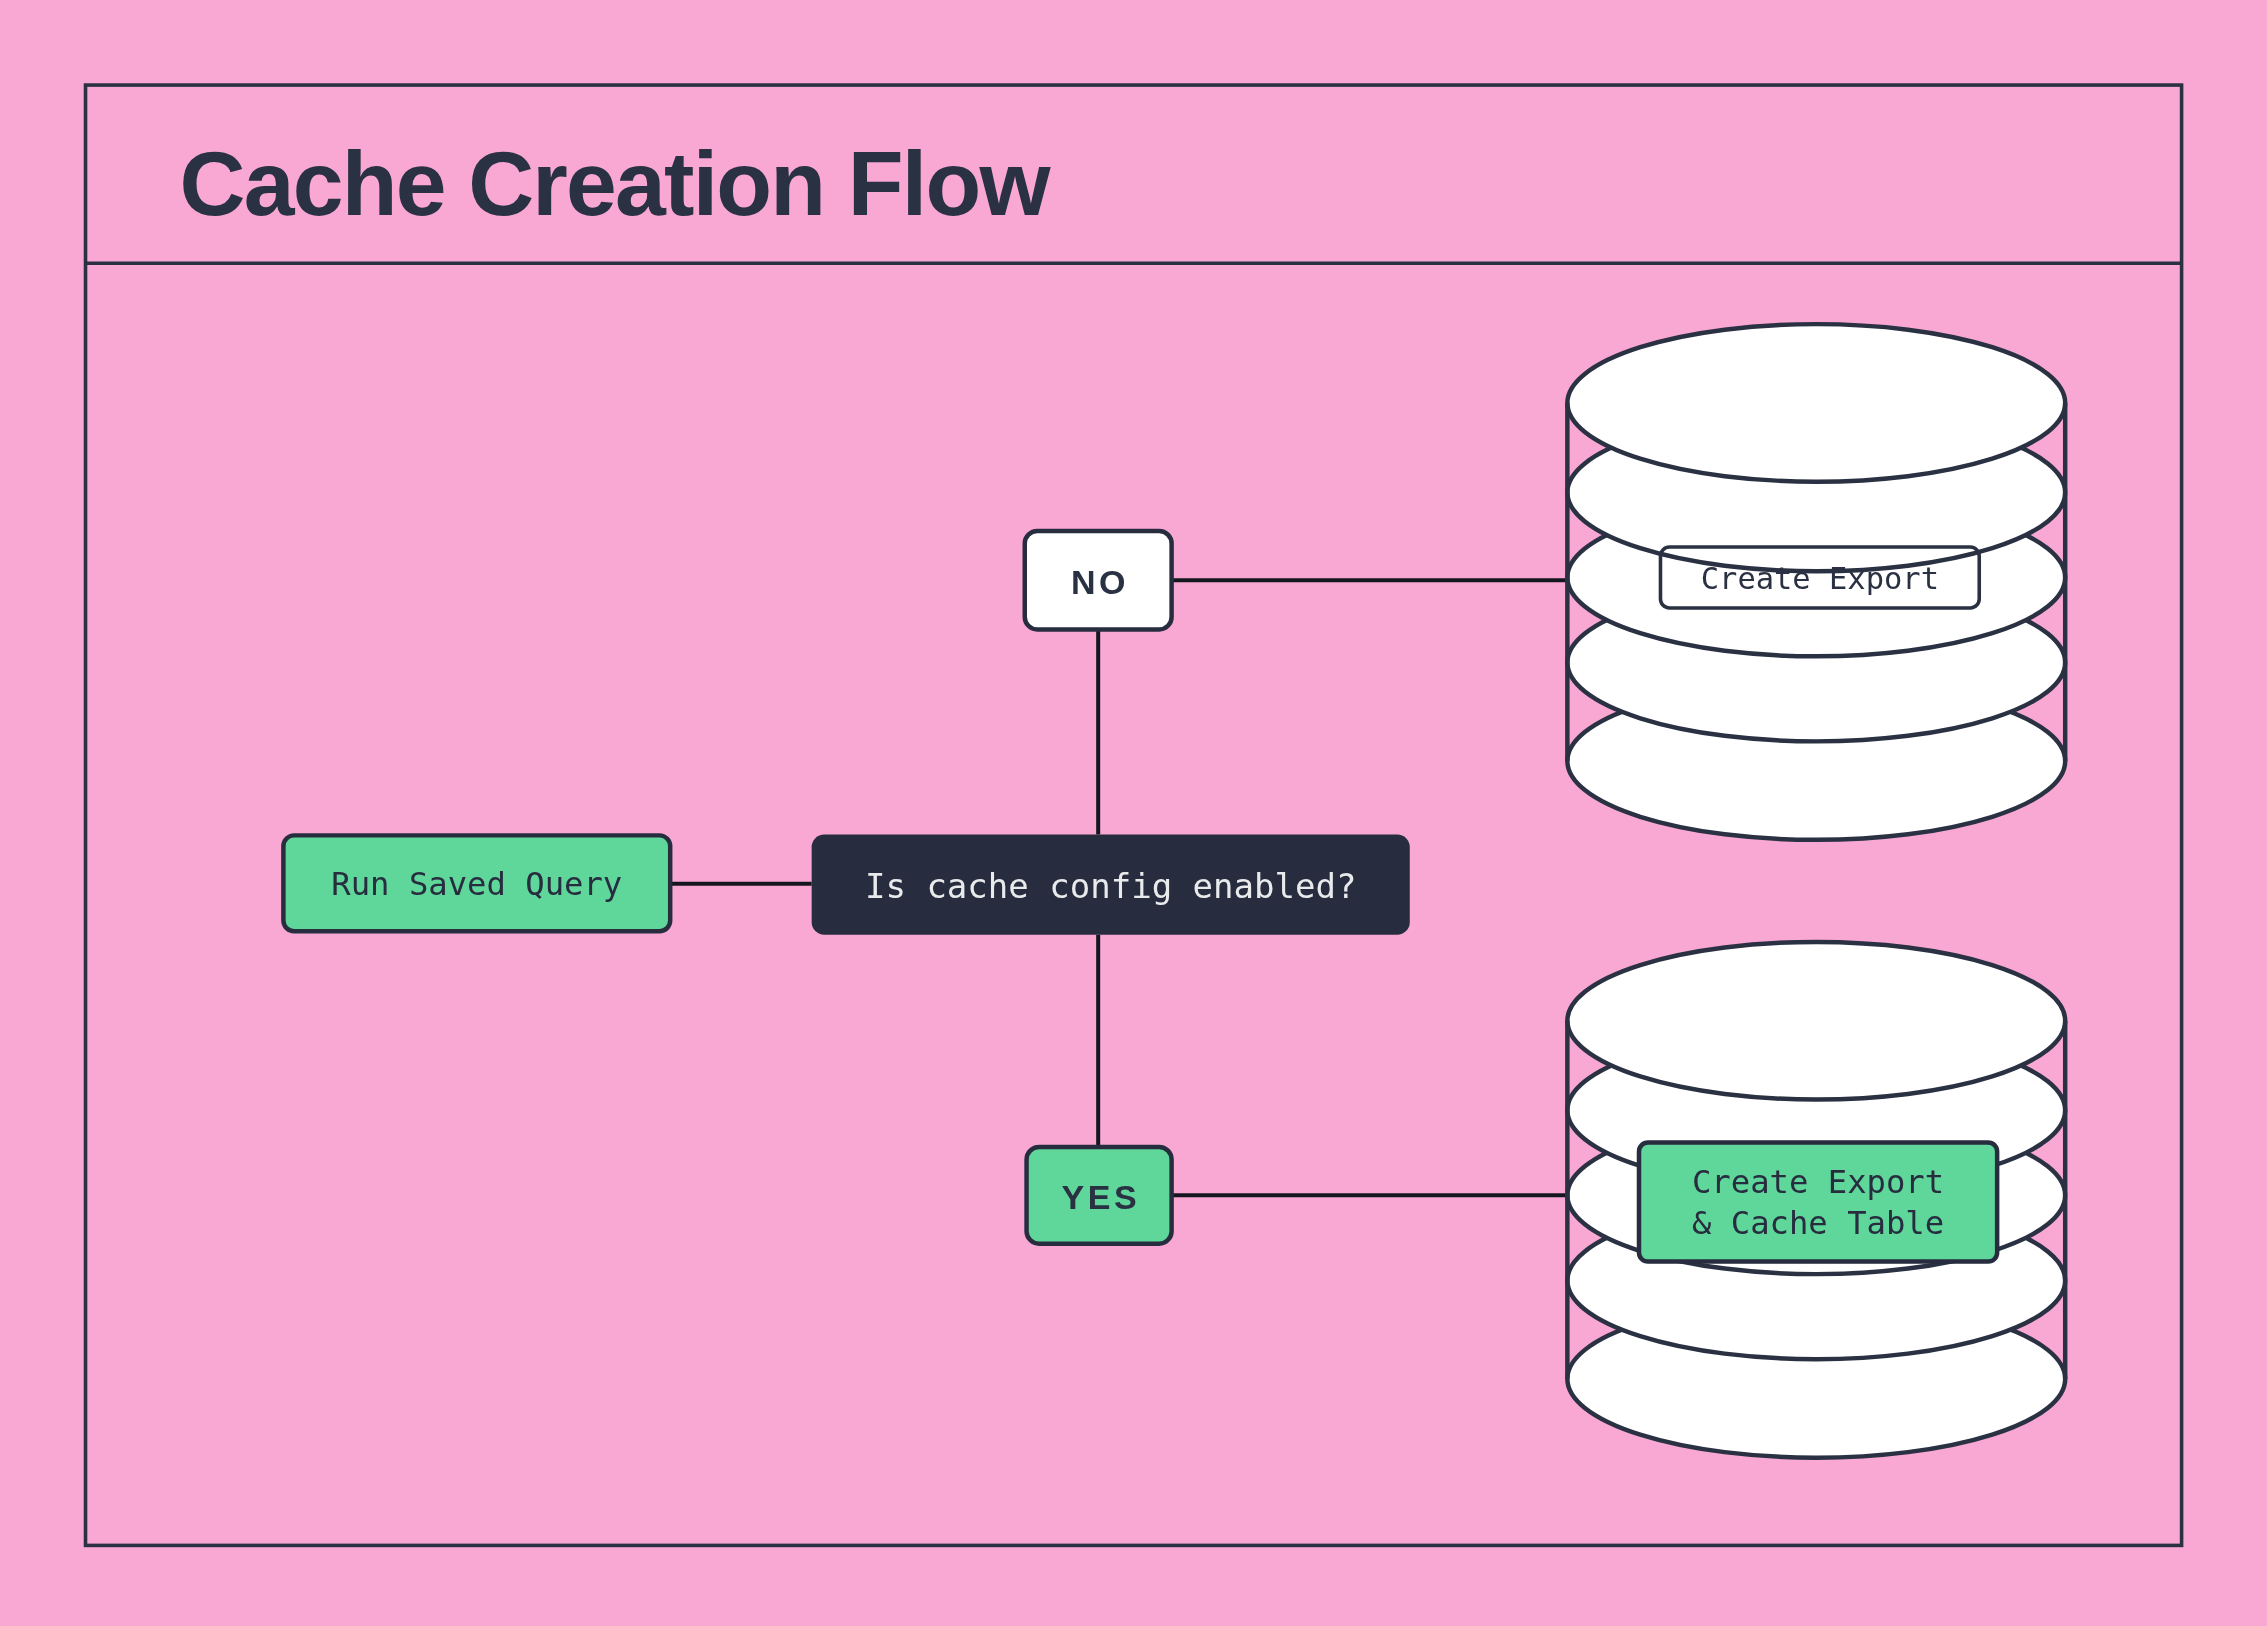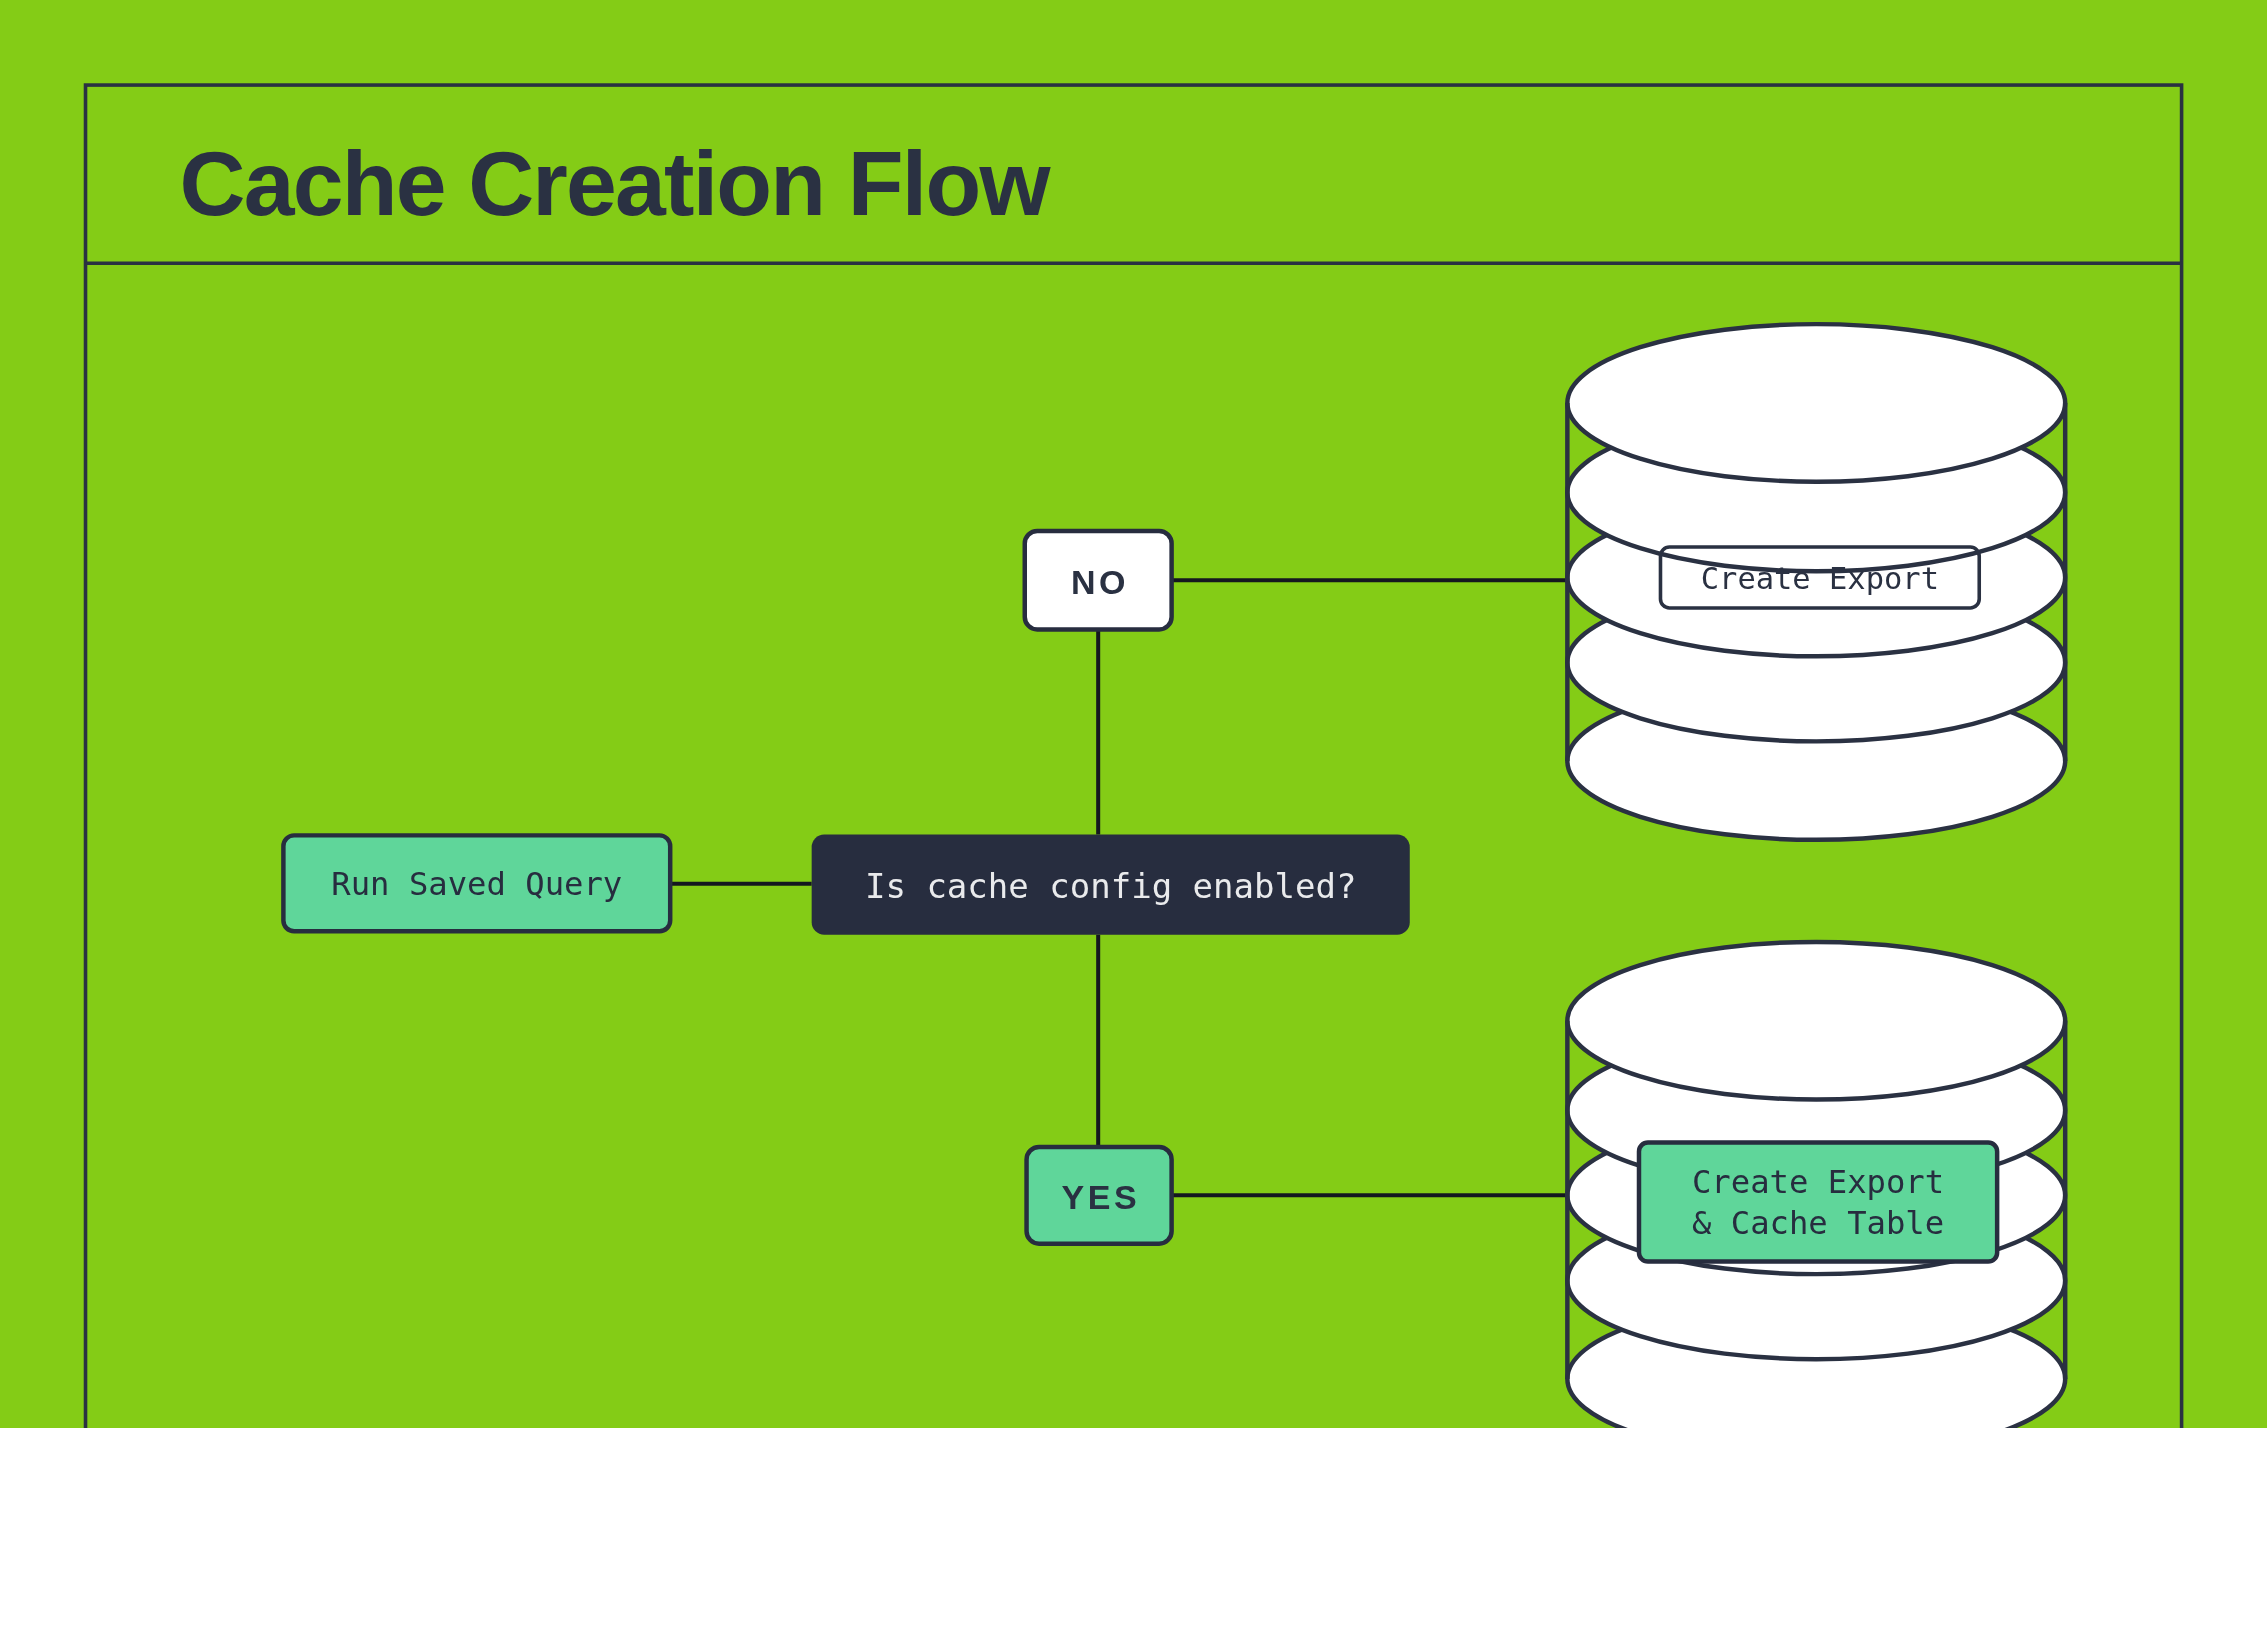--- a/index.html
+++ b/index.html
@@ -3,22 +3,22 @@
 <meta charset="utf-8">
 <style>
   html, body {
     margin: 0;
     padding: 0;
     background: #ffffff;
   }
   #stage {
     position: relative;
     width: 2268px;
-    height: 1428px;
-    background: #84cc16;
+    height: 1626px;
+    background: #f9a8d4;
     overflow: hidden;
   }
   svg { display: block; }
 
   .title-text {
     font-family: "Liberation Sans", sans-serif;
     font-weight: 700;
     font-size: 102px;
     letter-spacing: -2px;
     fill: #2a3142;

